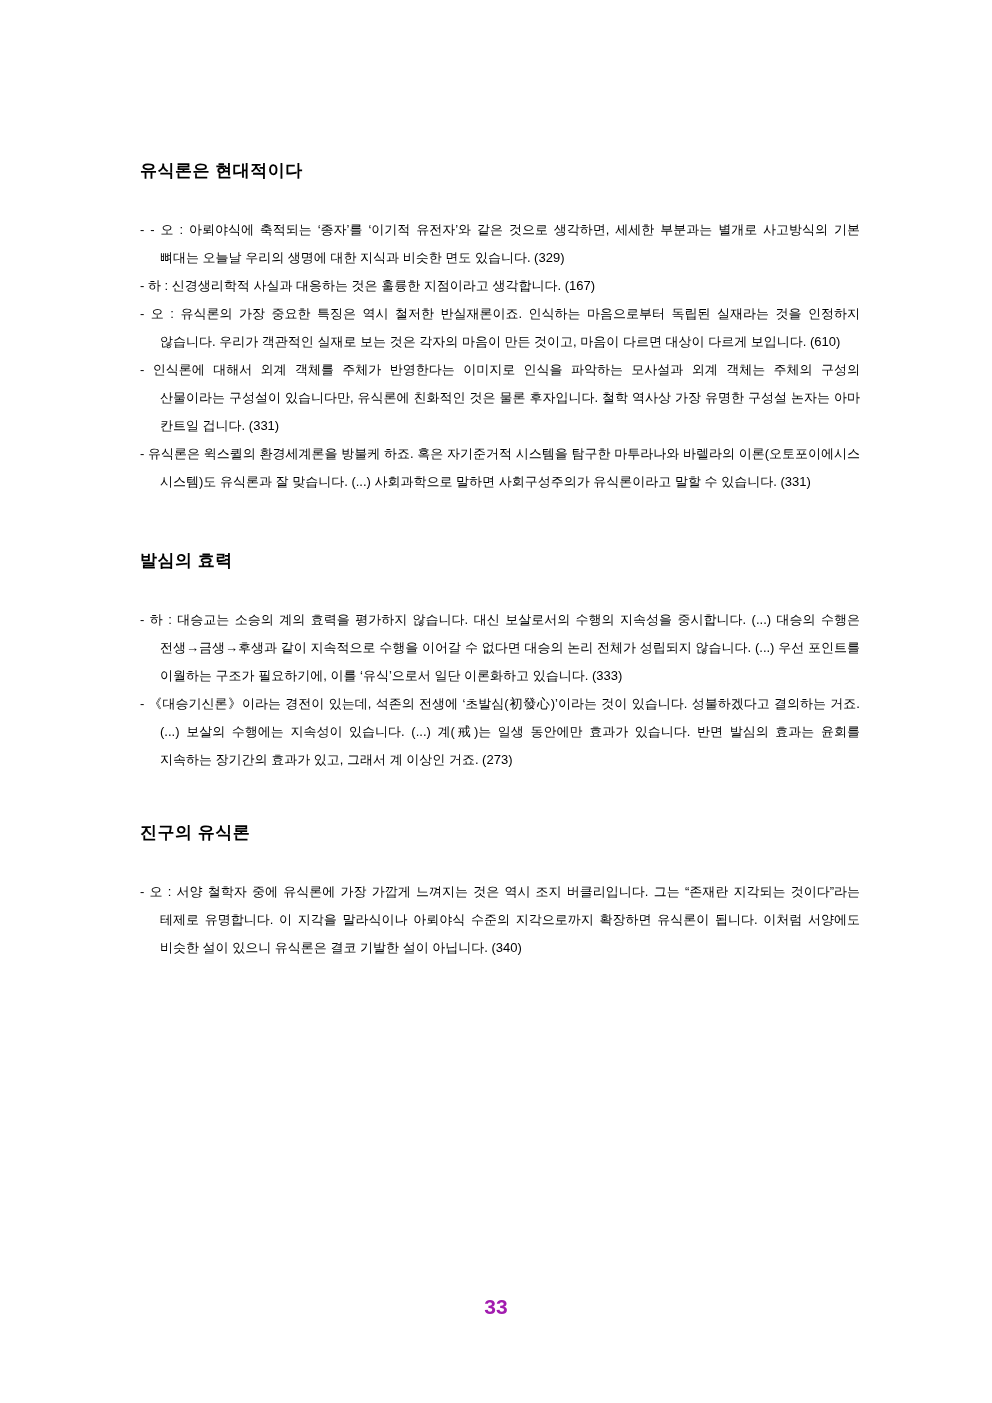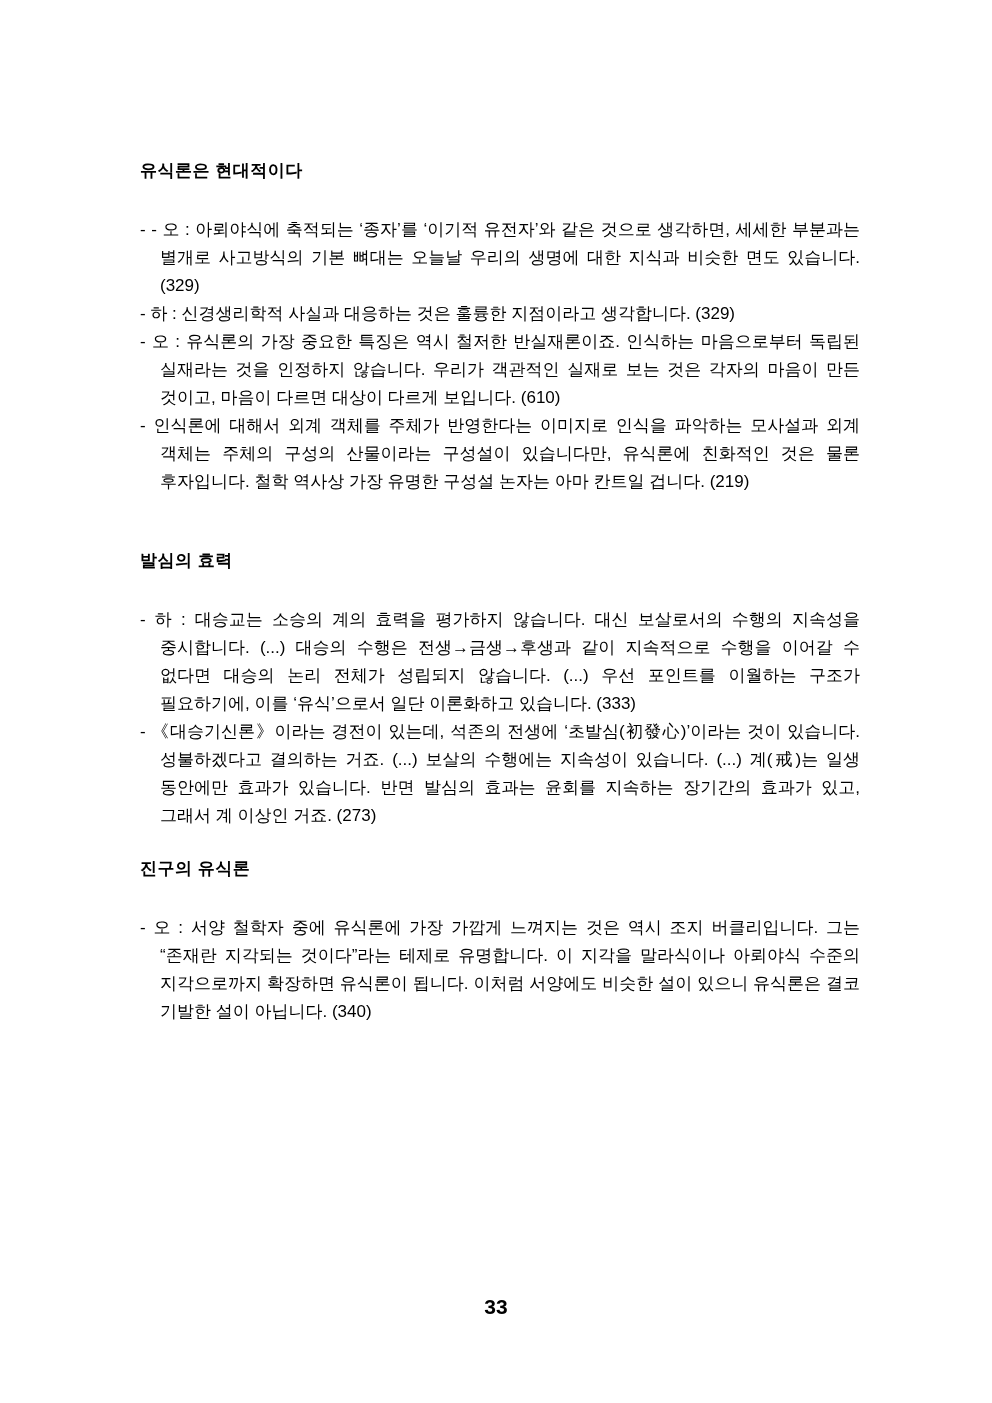--- a/index.html
+++ b/index.html
@@ -23,61 +23,62 @@
     width: 720px;
   }
   .section-heading {
     font-size: 17px;
     font-weight: bold;
     line-height: 22px;
     margin: 0 0 34px 0;
     letter-spacing: 0.5px;
   }
   .bullet {
-    font-size: 17px;
+    font-size: 13px;
     line-height: 28px;
     margin: 0;
     padding-left: 20px;
     text-indent: -20px;
     text-align: justify;
     word-break: keep-all;
   }
   .section {
     margin-bottom: 54px;
   }
   .section.gap-large {
-    margin-bottom: 28px;
+    margin-bottom: 48px;
   }
   .section:last-of-type {
     margin-bottom: 0;
   }
   .page-number {
     position: absolute;
     top: 1294px;
     left: 0;
     width: 100%;
     text-align: center;
     font-size: 21px;
     font-weight: bold;
-    color: #000000;
+    color: #a21caf;
     line-height: 26px;
   }
 </style>
 </head>
 <body>
 
 <div class="page">
   <div class="content">
 
     <div class="section">
       <h2 class="section-heading">유식론은 현대적이다</h2>
       <p class="bullet">- - 오 : 아뢰야식에 축적되는 ‘종자’를 ‘이기적 유전자’와 같은 것으로 생각하면, 세세한 부분과는 별개로 사고방식의 기본 뼈대는 오늘날 우리의 생명에 대한 지식과 비슷한 면도 있습니다. (329)</p>
-      <p class="bullet">- 하 : 신경생리학적 사실과 대응하는 것은 훌륭한 지점이라고 생각합니다. (329)</p>
+      <p class="bullet">- 하 : 신경생리학적 사실과 대응하는 것은 훌륭한 지점이라고 생각합니다. (167)</p>
       <p class="bullet">- 오 : 유식론의 가장 중요한 특징은 역시 철저한 반실재론이죠. 인식하는 마음으로부터 독립된 실재라는 것을 인정하지 않습니다. 우리가 객관적인 실재로 보는 것은 각자의 마음이 만든 것이고, 마음이 다르면 대상이 다르게 보입니다. (610)</p>
-      <p class="bullet">- 인식론에 대해서 외계 객체를 주체가 반영한다는 이미지로 인식을 파악하는 모사설과 외계 객체는 주체의 구성의 산물이라는 구성설이 있습니다만, 유식론에 친화적인 것은 물론 후자입니다. 철학 역사상 가장 유명한 구성설 논자는 아마 칸트일 겁니다. (219)</p>
+      <p class="bullet">- 인식론에 대해서 외계 객체를 주체가 반영한다는 이미지로 인식을 파악하는 모사설과 외계 객체는 주체의 구성의 산물이라는 구성설이 있습니다만, 유식론에 친화적인 것은 물론 후자입니다. 철학 역사상 가장 유명한 구성설 논자는 아마 칸트일 겁니다. (331)</p>
+      <p class="bullet">- 유식론은 윅스퀼의 환경세계론을 방불케 하죠. 혹은 자기준거적 시스템을 탐구한 마투라나와 바렐라의 이론(오토포이에시스 시스템)도 유식론과 잘 맞습니다. (...) 사회과학으로 말하면 사회구성주의가 유식론이라고 말할 수 있습니다. (331)</p>
     </div>
 
     <div class="section gap-large">
       <h2 class="section-heading">발심의 효력</h2>
       <p class="bullet">- 하 : 대승교는 소승의 계의 효력을 평가하지 않습니다. 대신 보살로서의 수행의 지속성을 중시합니다. (...) 대승의 수행은 전생→금생→후생과 같이 지속적으로 수행을 이어갈 수 없다면 대승의 논리 전체가 성립되지 않습니다. (...) 우선 포인트를 이월하는 구조가 필요하기에, 이를 ‘유식’으로서 일단 이론화하고 있습니다. (333)</p>
       <p class="bullet">- 《대승기신론》이라는 경전이 있는데, 석존의 전생에 ‘초발심(初發心)’이라는 것이 있습니다. 성불하겠다고 결의하는 거죠. (...) 보살의 수행에는 지속성이 있습니다. (...) 계(戒)는 일생 동안에만 효과가 있습니다. 반면 발심의 효과는 윤회를 지속하는 장기간의 효과가 있고, 그래서 계 이상인 거죠. (273)</p>
     </div>
 
     <div class="section">
       <h2 class="section-heading">진구의 유식론</h2>

